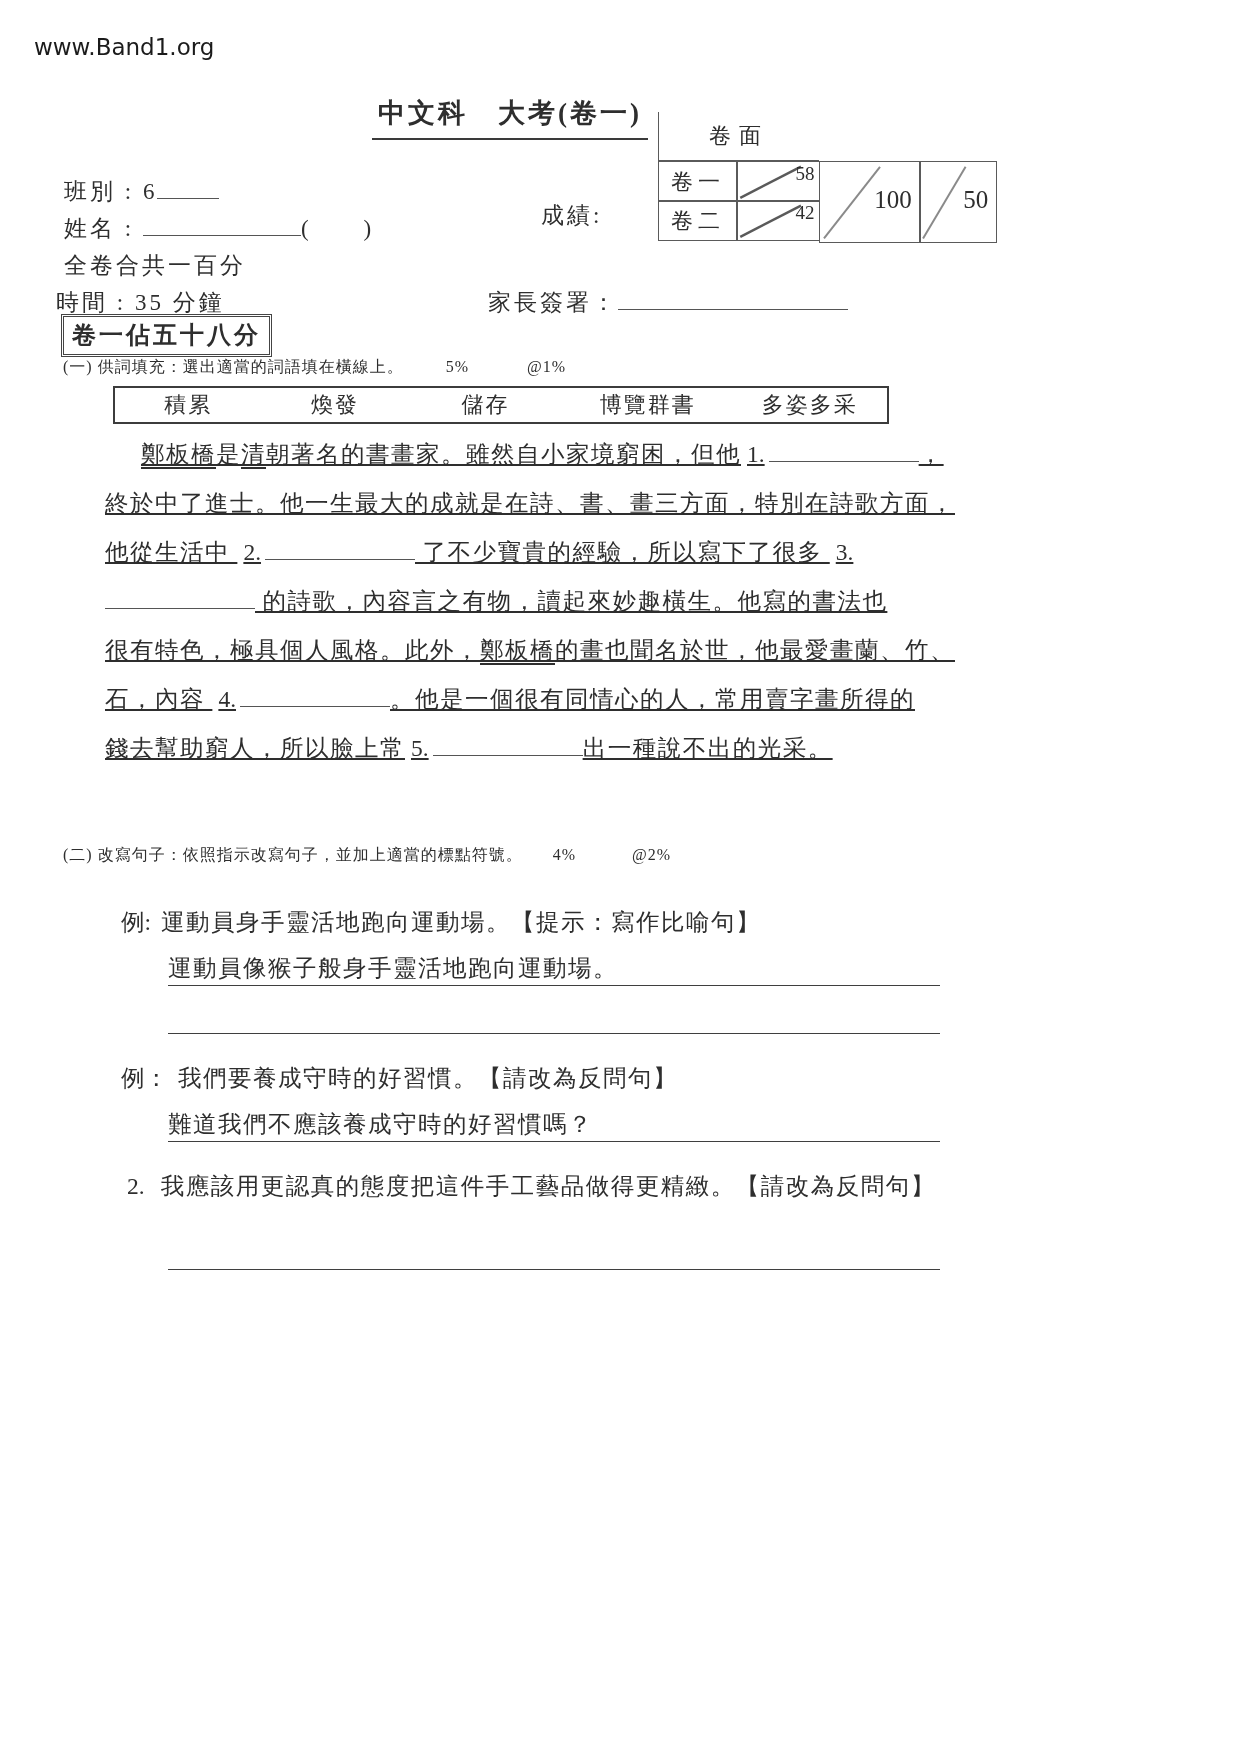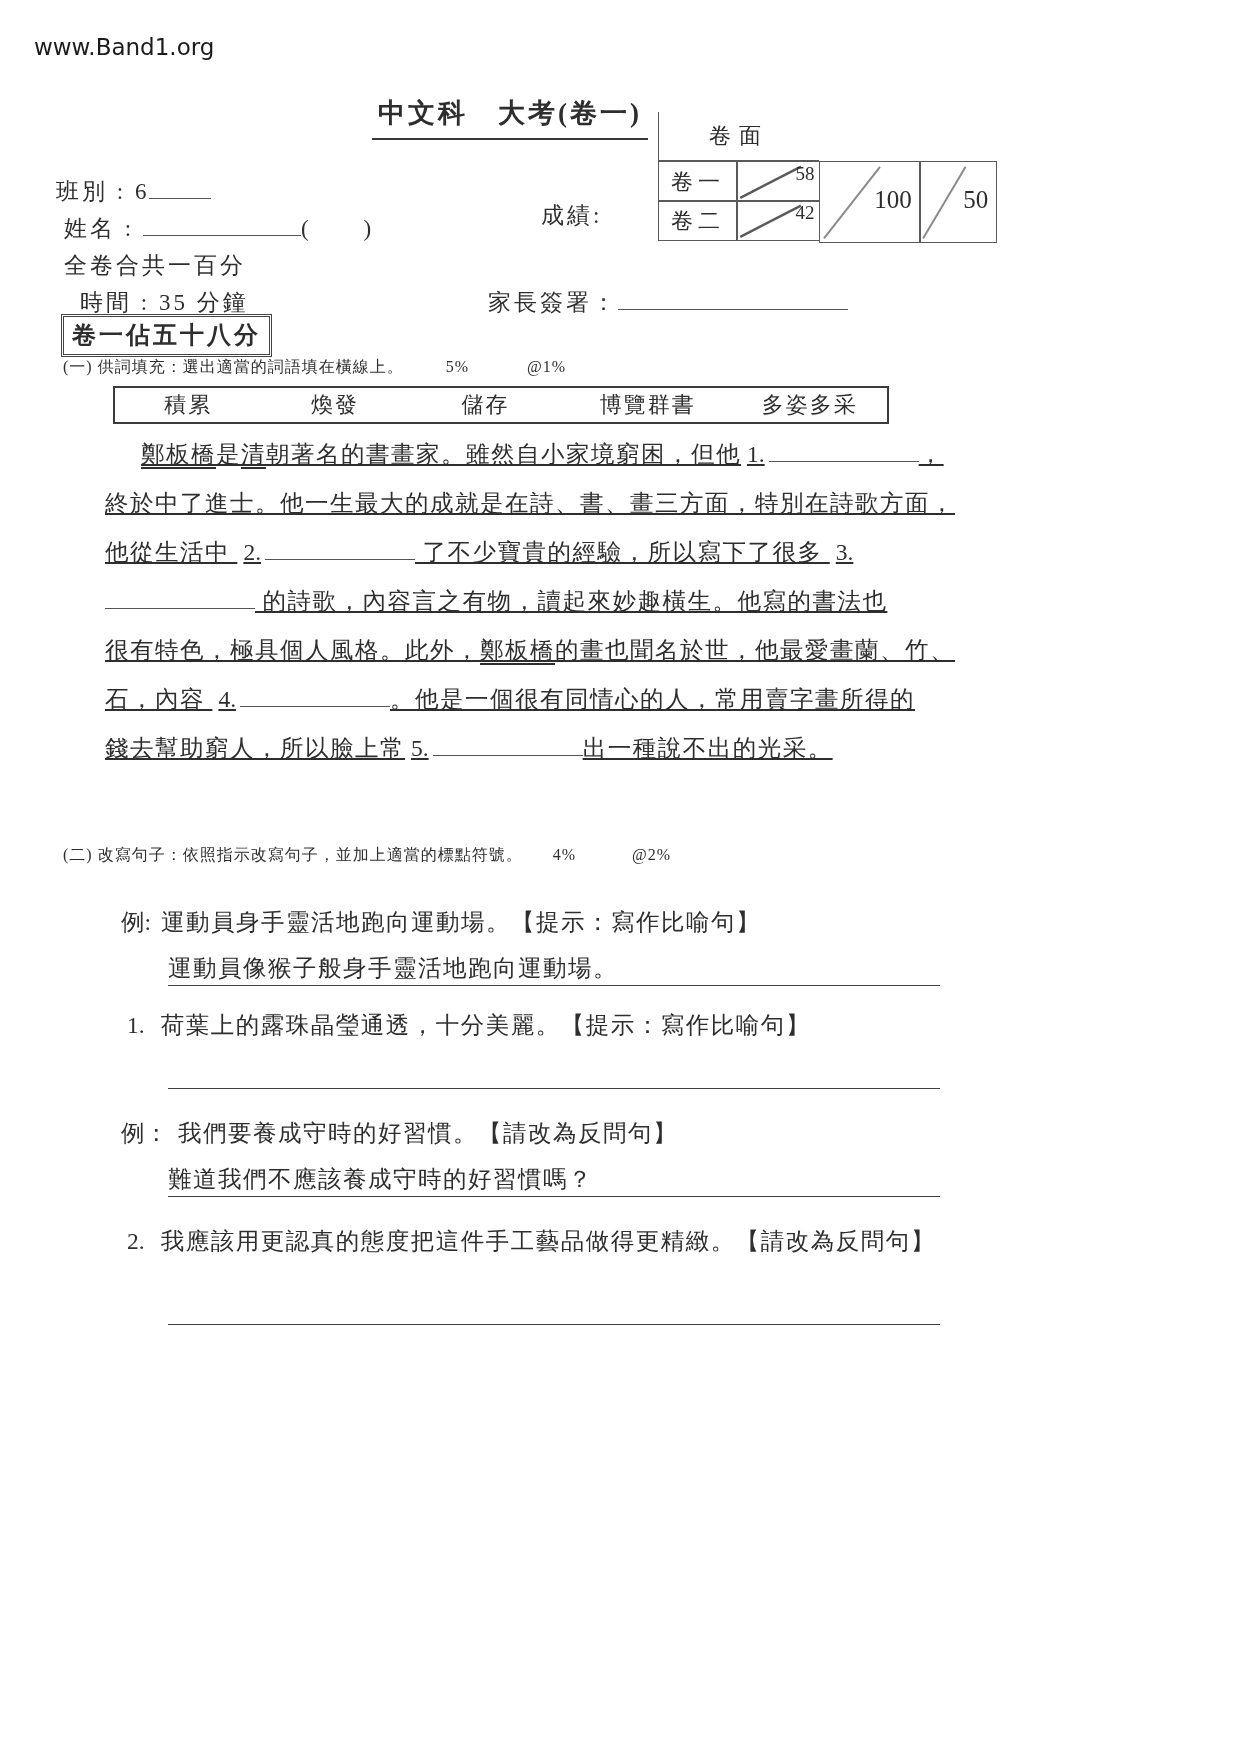--- a/index.html
+++ b/index.html
@@ -30,24 +30,24 @@
   .st-tall .num{position:absolute;right:8px;top:24px;font-size:25px;}
   .diag{position:absolute;left:0;top:0;width:100%;height:100%;}
   .score-label{position:absolute;left:541px;top:200px;font-size:23px;letter-spacing:4px;}
 
   
   .f{position:absolute;font-size:23px;letter-spacing:3px;white-space:nowrap;}
   .fblank{display:inline-block;height:2px;border-bottom:1.6px solid #555;vertical-align:baseline;}
   .bl-class{width:62px;}
   .bl-name{width:158px;}
   .bl-sign{width:230px;}
-  #f-class{left:56px;top:176px;}
+  #f-class{left:64px;top:176px;}
   #f-name{left:64px;top:213px;}
   #f-total{left:64px;top:250px;}
-  #f-time{left:80px;top:287px;}
+  #f-time{left:56px;top:287px;}
   #f-sign{left:488px;top:287px;}
 
   .badge{position:absolute;left:63px;top:316px;font-size:24px;font-weight:bold;letter-spacing:3px;
          padding:2px 8px 3px;border:1.6px solid #444;outline:1px solid #444;outline-offset:1px;}
 
   
   .content{position:absolute;left:63px;top:352px;width:1120px;}
   .sec-heading{font-size:16px;line-height:30px;letter-spacing:1px;white-space:nowrap;}
   .marks{margin-left:42px;}
   .permark{margin-left:58px;}
@@ -176,21 +176,20 @@
     <div class="sec-heading p2 p2-heading">
       <span>(二) 改寫句子：依照指示改寫句子，並加上適當的標點符號。</span><span class="marks">4%</span><span class="permark">@2%</span>
     </div>
 
     <div id="p2-items">
         <div class="item ex i0">
           <div class="s-line"><span class="lbl">例:</span><span>運動員身手靈活地跑向運動場。【提示：寫作比喻句】</span></div>
           <div class="a-line"><span>運動員像猴子般身手靈活地跑向運動場。</span></div>
         </div>
         <div class="item q i1">
-          <div class="s-line"><span class="qnum">1.</span><span>荷葉上的露珠晶瑩通透，十分美麗。【提示：寫作比喻句】</span></div>
           <div class="a-line"></div>
         </div>
         <div class="item ex i2">
           <div class="s-line"><span class="lbl">例：</span><span>我們要養成守時的好習慣。【請改為反問句】</span></div>
           <div class="a-line"><span>難道我們不應該養成守時的好習慣嗎？</span></div>
         </div>
         <div class="item q i3">
           <div class="s-line"><span class="qnum">2.</span><span>我應該用更認真的態度把這件手工藝品做得更精緻。【請改為反問句】</span></div>
           <div class="a-line"></div>
         </div>

